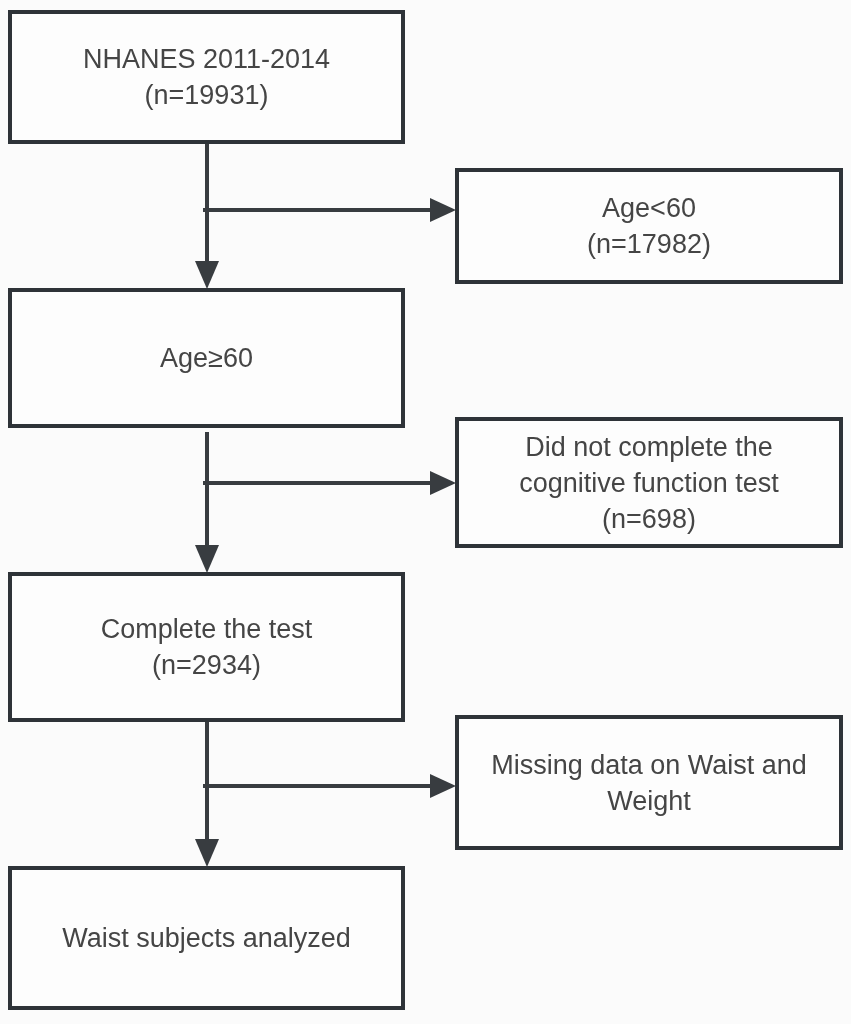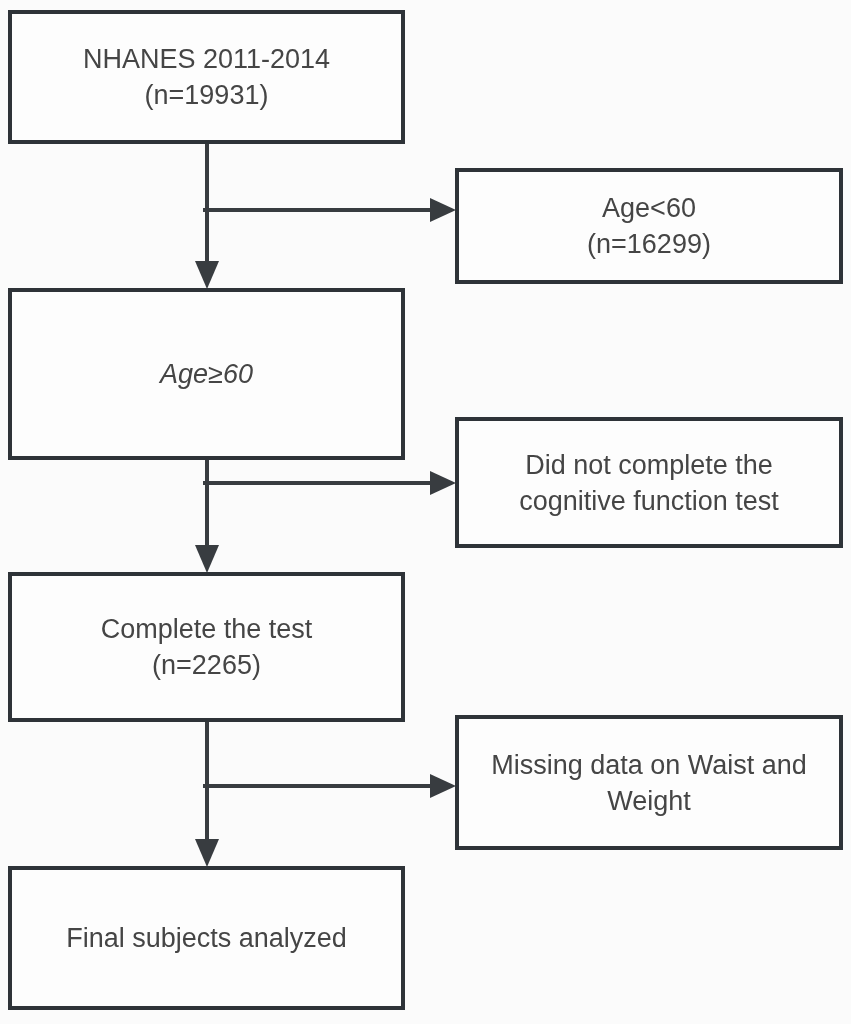--- a/index.html
+++ b/index.html
@@ -36,21 +36,21 @@
     color: #454545;
     font-size: 27px;
     line-height: 36px;
     padding: 4px 14px;
   }
   .box .label, .box .count {
     width: 100%;
   }
   
   .main-0 { left: 8px;  top: 10px;  width: 397px; height: 134px; }
-  .main-1 { left: 8px;  top: 288px; width: 397px; height: 172px; font-style: italic; }
+  .main-1 { left: 8px;  top: 288px; width: 397px; height: 140px; }
   .main-2 { left: 8px;  top: 572px; width: 397px; height: 150px; }
   .main-3 { left: 8px;  top: 866px; width: 397px; height: 144px; }
   
   .excl-0 { left: 455px; top: 152px; width: 388px; height: 116px; margin-top: 16px; }
   .excl-1 { left: 455px; top: 417px; width: 388px; height: 131px; justify-content: center; }
   .excl-2 { left: 455px; top: 715px; width: 388px; height: 135px; }
 </style>
 </head>
 <body>
 
@@ -78,33 +78,34 @@
     <div class="label">NHANES 2011-2014</div>
     <div class="count">(n=19931)</div>
   </div>
 
   <div class="box main-1">
     <div class="label">Age≥60</div>
   </div>
 
   <div class="box main-2">
     <div class="label">Complete the test</div>
-    <div class="count">(n=2265)</div>
+    <div class="count">(n=2934)</div>
   </div>
 
   <div class="box main-3">
-    <div class="label">Final subjects analyzed</div>
+    <div class="label">Waist subjects analyzed</div>
   </div>
 
   <div class="box excl-0">
     <div class="label">Age&lt;60</div>
-    <div class="count">(n=16299)</div>
+    <div class="count">(n=17982)</div>
   </div>
 
   <div class="box excl-1">
     <div class="label">Did not complete the cognitive function test</div>
+    <div class="count">(n=698)</div>
   </div>
 
   <div class="box excl-2">
     <div class="label">Missing data on Waist and Weight</div>
   </div>
 
 </div>
 
 </body></html>

